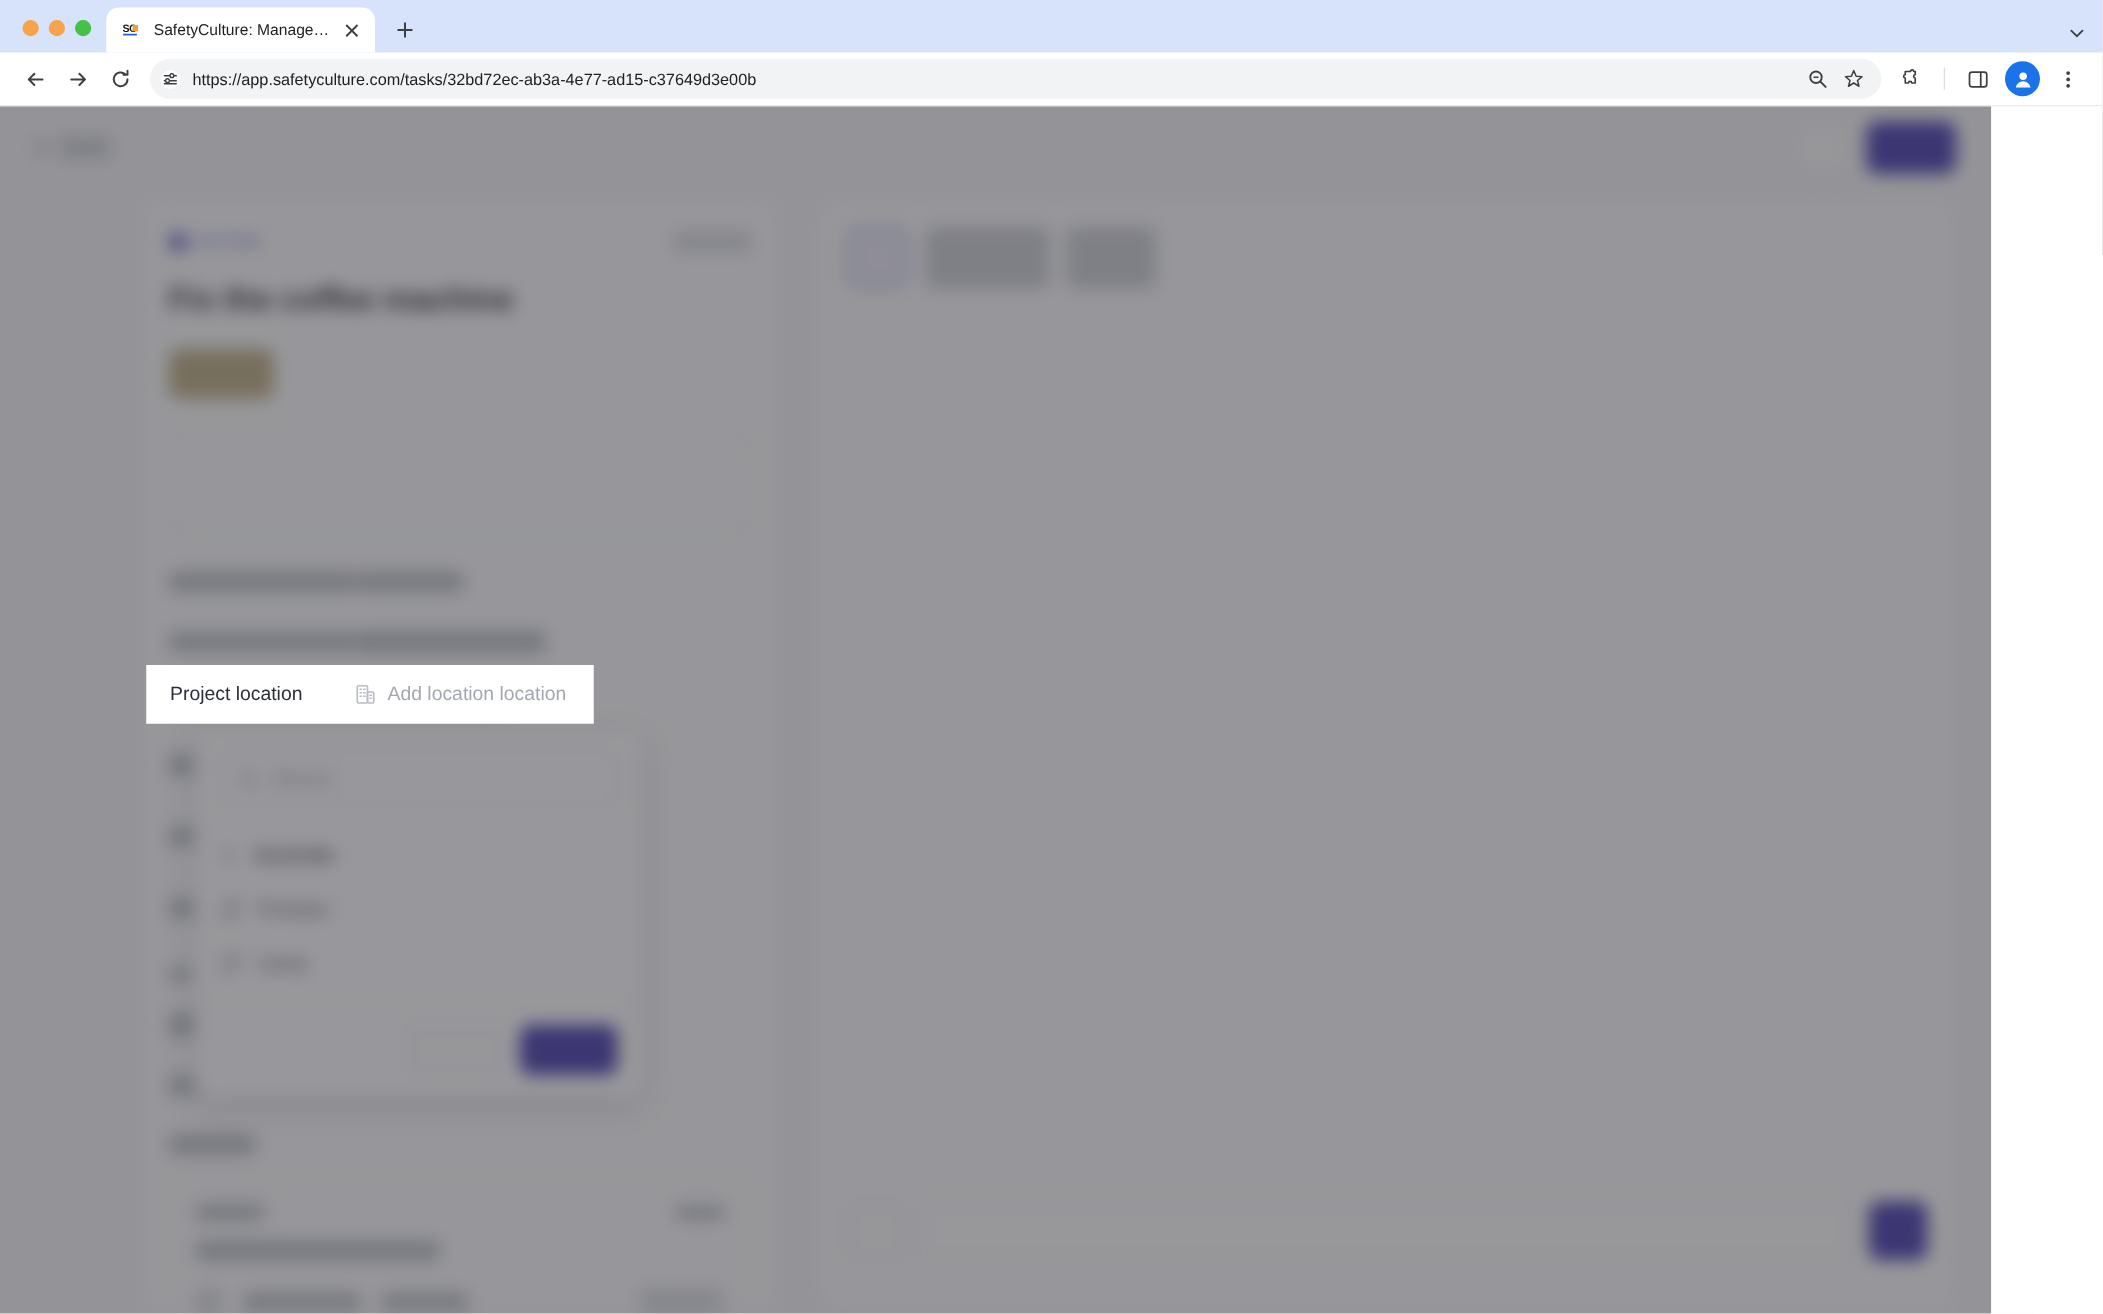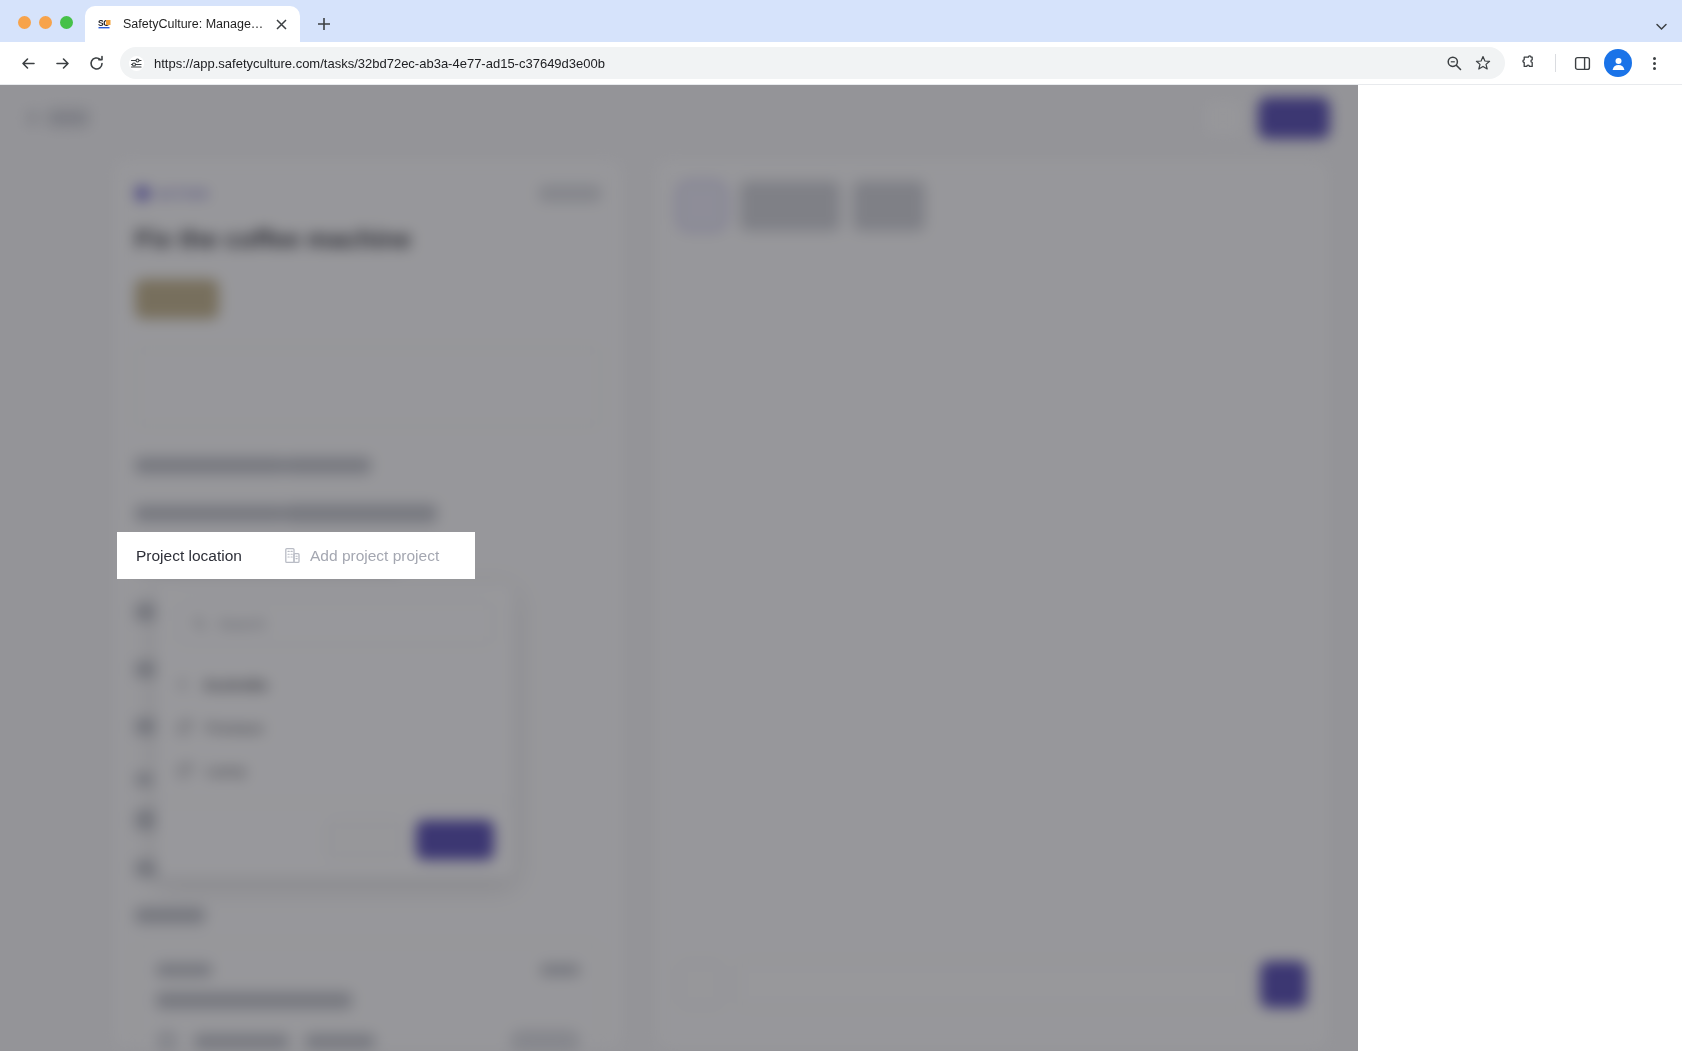--- a/index.html
+++ b/index.html
@@ -111,21 +111,21 @@
     width: 28px; height: 28px; border-radius: 50%;
     background: #1a73e8;
     display: flex; align-items: center; justify-content: center;
     color: #fff;
   }
 
   
   .viewport {
     position: absolute;
     left: 0; top: 85px;
-    width: 1358px; height: 966px;
+    width: 1593px; height: 966px;
     overflow: hidden;
     background: #f5f5f7;
   }
   .page {
     position: absolute;
     inset: 0;
     filter: blur(7px);
   }
   .page-dim {
     position: absolute;
@@ -615,18 +615,18 @@
       <span class="sp-label">Project location</span>
       <span class="sp-action">
         <span class="sp-icon">
           <svg width="17" height="17" viewBox="0 0 17 17">
             <rect x="1.8" y="1.6" width="8.2" height="13.8" rx="1" stroke="#b9bcc5" stroke-width="1.3" fill="none"></rect>
             <rect x="10" y="6.6" width="5" height="8.8" rx="1" stroke="#b9bcc5" stroke-width="1.3" fill="none"></rect>
             <path d="M4 4.4 h1.2 M7 4.4 h1.2 M4 7.2 h1.2 M7 7.2 h1.2 M4 10 h1.2 M7 10 h1.2" stroke="#b9bcc5" stroke-width="1.15" stroke-linecap="round"></path>
             <path d="M12 9.2 h1.2 M12 11.6 h1.2" stroke="#b9bcc5" stroke-width="1.15" stroke-linecap="round"></path>
           </svg>
         </span>
-        <span>Add project project</span>
+        <span>Add location location</span>
       </span>
     </div>
 
   </div>
 </div>
 
 </body></html>

